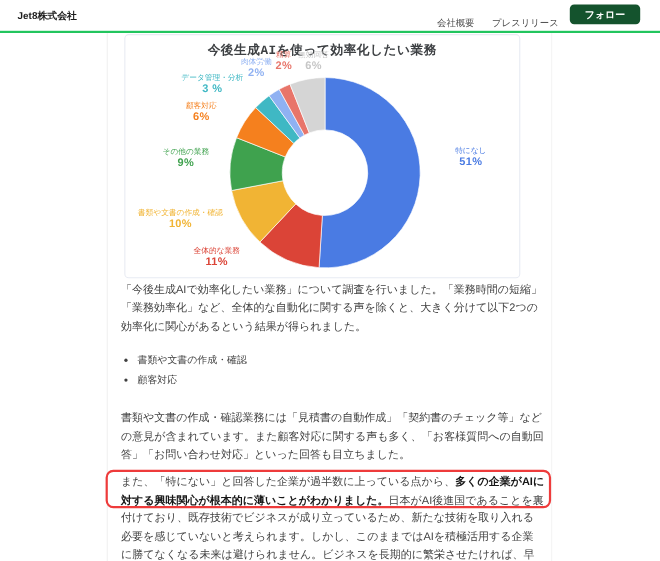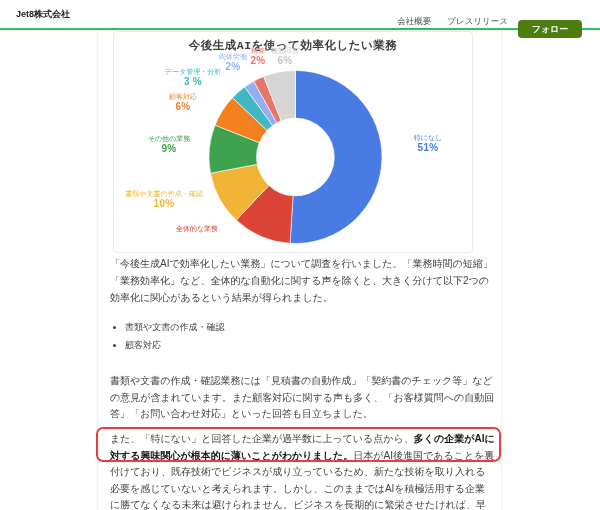--- a/index.html
+++ b/index.html
@@ -4,21 +4,21 @@
 <style>
   html,body { margin:0; padding:0; background:#ffffff; }
   body { font-family:"Liberation Sans","DejaVu Sans",sans-serif; }
   .page { position:relative; width:600px; height:510px; background:#ffffff; overflow:hidden; }
 
   
   .header { position:absolute; top:0; left:0; right:0; height:28px; background:#fff; border-bottom:2px solid #22c55e; z-index:5; }
   .company { position:absolute; left:16px; top:0; line-height:28px; font-size:9px; font-weight:bold; color:#1c1c1c; cursor:pointer; }
   .nav { position:absolute; right:92px; top:0; height:28px; display:flex; align-items:flex-end; gap:16px; font-size:8.5px; color:#4b4b4b; }
   .nav span { cursor:pointer; white-space:nowrap; }
-  .follow-btn { position:absolute; left:518px; top:4px; width:64px; height:18px; background:#4d7c0f; color:#fff; font-size:9px; font-weight:bold; border:none; border-radius:4px; line-height:18px; text-align:center; padding:0; cursor:pointer; font-family:inherit;margin-top:16px; }
+  .follow-btn { position:absolute; left:518px; top:4px; width:64px; height:18px; background:#14532d; color:#fff; font-size:9px; font-weight:bold; border:none; border-radius:4px; line-height:18px; text-align:center; padding:0; cursor:pointer; font-family:inherit; }
 
   
   .col-sep { position:absolute; top:28px; bottom:0; width:0; border-left:1px solid #f0f0f0; }
   .col-sep.left { left:97px; }
   .col-sep.right { left:501px; border-left-color:#f4f4f4; }
 
   
   .chart-card { position:absolute; left:113px; top:31px; width:360px; height:222px; background:#fff; border:1px solid #e8ebf3; border-radius:4px; box-sizing:border-box; }
   .chart-title { position:absolute; top:6px; left:0; right:0; text-align:center; font-size:11.5px; font-weight:bold; color:#3d4043; letter-spacing:0.5px;font-family:Liberation Mono, monospace; }
   .donut-svg { position:absolute; left:0; top:0; width:358px; height:220px; }
@@ -66,20 +66,21 @@
         <path d="M 130.66 55.02 A 86.5 86.5 0 0 1 139.83 49.20 L 162.75 90.89 A 38.925000000000004 38.925000000000004 0 0 0 158.62 93.51 Z" fill="#8fb1f2" stroke="#ffffff" stroke-width="0.6"></path>
         <path d="M 139.83 49.20 A 86.5 86.5 0 0 1 149.66 44.57 L 167.17 88.81 A 38.925000000000004 38.925000000000004 0 0 0 162.75 90.89 Z" fill="#e8756a" stroke="#ffffff" stroke-width="0.6"></path>
         <path d="M 149.66 44.57 A 86.5 86.5 0 0 1 181.50 38.50 L 181.50 86.07 A 38.925000000000004 38.925000000000004 0 0 0 167.17 88.81 Z" fill="#d5d5d5" stroke="#ffffff" stroke-width="0.6"></path>
       </svg>
       <div class="donut-label" style="left: 314px; top: 102px;">
         <div class="dl-name" style="color: rgb(74, 123, 227);">特になし</div>
         <div class="dl-pct" style="color: rgb(74, 123, 227);">51%</div>
       </div>
       <div class="donut-label" style="left: 83px; top: 193px;">
         <div class="dl-name" style="color: rgb(219, 68, 55);">全体的な業務</div>
+        <div class="dl-pct" style="color: rgb(219, 68, 55);">11%</div>
       </div>
       <div class="donut-label" style="left: 50px; top: 158px;">
         <div class="dl-name" style="color: rgb(241, 180, 52);">書類や文書の作成・確認</div>
         <div class="dl-pct" style="color: rgb(241, 180, 52);">10%</div>
       </div>
       <div class="donut-label" style="left: 55px; top: 103px;">
         <div class="dl-name" style="color: rgb(63, 162, 78);">その他の業務</div>
         <div class="dl-pct" style="color: rgb(63, 162, 78);">9%</div>
       </div>
       <div class="donut-label" style="left: 69px; top: 61px;">

